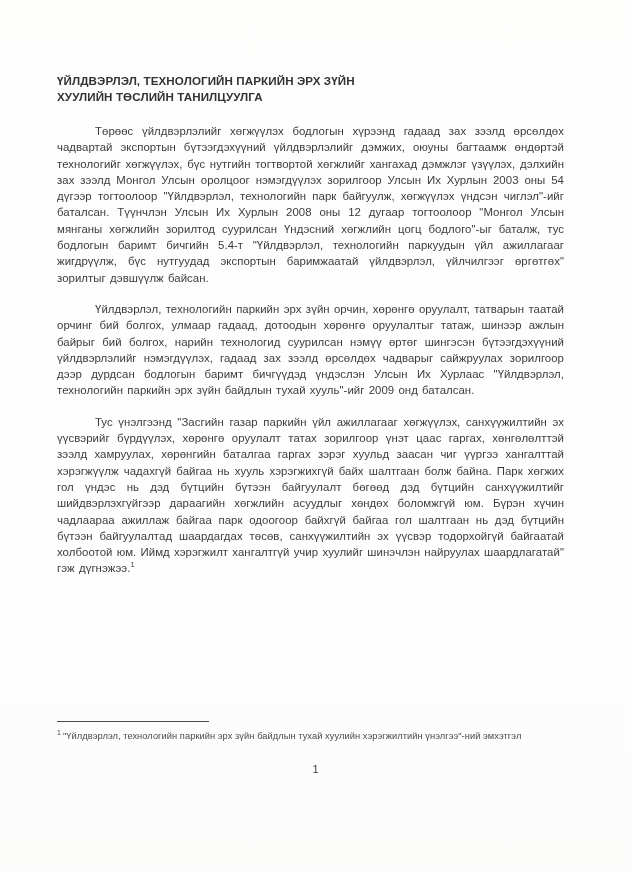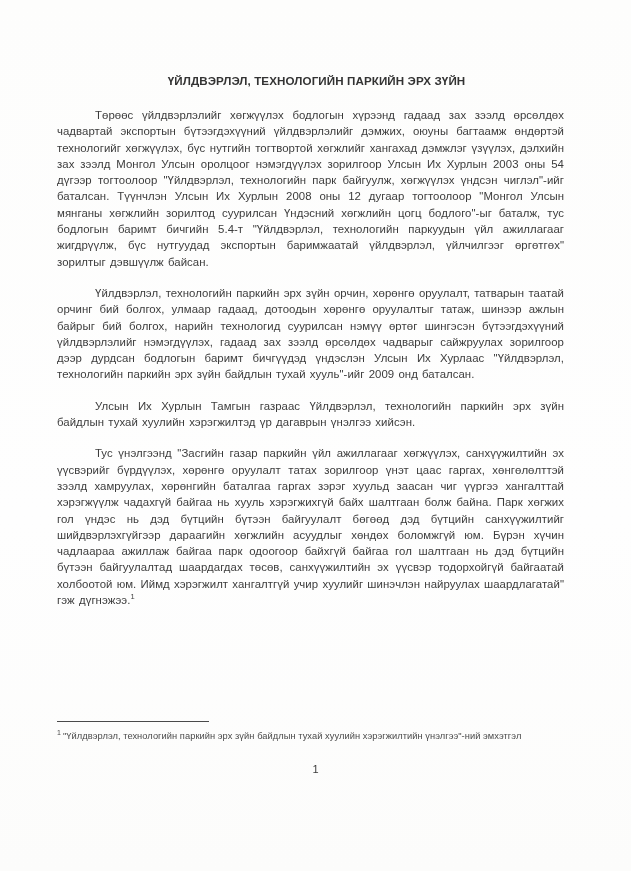--- a/index.html
+++ b/index.html
@@ -18,21 +18,21 @@
     box-sizing: border-box;
   }
   .content {
     position: absolute;
     left: 57px;
     top: 0;
     width: 519px;
   }
   .doc-title {
     margin-top: 73px;
-    text-align: center;
+    text-align: left;
     font-weight: bold;
     font-size: 11.6px;
     line-height: 16px;
     color: #333333;
     letter-spacing: 0.1px;
   }
   .doc-title div {
     white-space: nowrap;
   }
   .body-text p.para {
@@ -85,26 +85,26 @@
   }
 </style>
 </head>
 <body>
 
 <div class="page">
   <div class="content">
 
     <div class="doc-title">
       <div>ҮЙЛДВЭРЛЭЛ, ТЕХНОЛОГИЙН ПАРКИЙН ЭРХ ЗҮЙН</div>
+      <div>ХУУЛИЙН ТӨСЛИЙН ТАНИЛЦУУЛГА</div>
     </div>
 
     <div class="body-text">
       <p class="para">Төрөөс үйлдвэрлэлийг хөгжүүлэх бодлогын хүрээнд гадаад зах зээлд өрсөлдөх чадвартай экспортын бүтээгдэхүүний үйлдвэрлэлийг дэмжих, оюуны багтаамж өндөртэй технологийг хөгжүүлэх, бүс нутгийн тогтвортой хөгжлийг хангахад дэмжлэг үзүүлэх, дэлхийн зах зээлд Монгол Улсын оролцоог нэмэгдүүлэх зорилгоор Улсын Их Хурлын 2003 оны 54 дүгээр тогтоолоор "Үйлдвэрлэл, технологийн парк байгуулж, хөгжүүлэх үндсэн чиглэл"-ийг баталсан. Түүнчлэн Улсын Их Хурлын 2008 оны 12 дугаар тогтоолоор "Монгол Улсын мянганы хөгжлийн зорилтод суурилсан Үндэсний хөгжлийн цогц бодлого"-ыг баталж, тус бодлогын баримт бичгийн 5.4-т "Үйлдвэрлэл, технологийн паркуудын үйл ажиллагааг жигдрүүлж, бүс нутгуудад экспортын баримжаатай үйлдвэрлэл, үйлчилгээг өргөтгөх" зорилтыг дэвшүүлж байсан.</p>
       <p class="para">Үйлдвэрлэл, технологийн паркийн эрх зүйн орчин, хөрөнгө оруулалт, татварын таатай орчинг бий болгох, улмаар гадаад, дотоодын хөрөнгө оруулалтыг татаж, шинээр ажлын байрыг бий болгох, нарийн технологид суурилсан нэмүү өртөг шингэсэн бүтээгдэхүүний үйлдвэрлэлийг нэмэгдүүлэх, гадаад зах зээлд өрсөлдөх чадварыг сайжруулах зорилгоор дээр дурдсан бодлогын баримт бичгүүдэд үндэслэн Улсын Их Хурлаас "Үйлдвэрлэл, технологийн паркийн эрх зүйн байдлын тухай хууль"-ийг 2009 онд баталсан.</p>
-      <p class="para">Улсын Их Хурлын Тамгын газраас Үйлдвэрлэл, технологийн паркийн эрх зүйн байдлын тухай хуулийн хэрэгжилтэд үр дагаврын үнэлгээ хийсэн.</p>
       <p class="para"><span>Тус үнэлгээнд "Засгийн газар паркийн үйл ажиллагааг хөгжүүлэх, санхүүжилтийн эх үүсвэрийг бүрдүүлэх, хөрөнгө оруулалт татах зорилгоор үнэт цаас гаргах, хөнгөлөлттэй зээлд хамруулах, хөрөнгийн баталгаа гаргах зэрэг хуульд заасан чиг үүргээ хангалттай хэрэгжүүлж чадахгүй байгаа нь хууль хэрэгжихгүй байх шалтгаан болж байна. Парк хөгжих гол үндэс нь дэд бүтцийн бүтээн байгуулалт бөгөөд дэд бүтцийн санхүүжилтийг шийдвэрлэхгүйгээр дараагийн хөгжлийн асуудлыг хөндөх боломжгүй юм. Бүрэн хүчин чадлаараа ажиллаж байгаа парк одоогоор байхгүй байгаа гол шалтгаан нь дэд бүтцийн бүтээн байгуулалтад шаардагдах төсөв, санхүүжилтийн эх үүсвэр тодорхойгүй байгаатай холбоотой юм. Иймд хэрэгжилт хангалтгүй учир хуулийг шинэчлэн найруулах шаардлагатай" гэж дүгнэжээ.</span><sup>1</sup></p>
     </div>
 
   </div>
 
   <div class="footnote-block">
     <div class="footnote-rule"></div>
     <div class="footnote-text"><sup>1</sup><span>"Үйлдвэрлэл, технологийн паркийн эрх зүйн байдлын тухай хуулийн хэрэгжилтийн үнэлгээ"-ний эмхэтгэл</span></div>
   </div>
 

